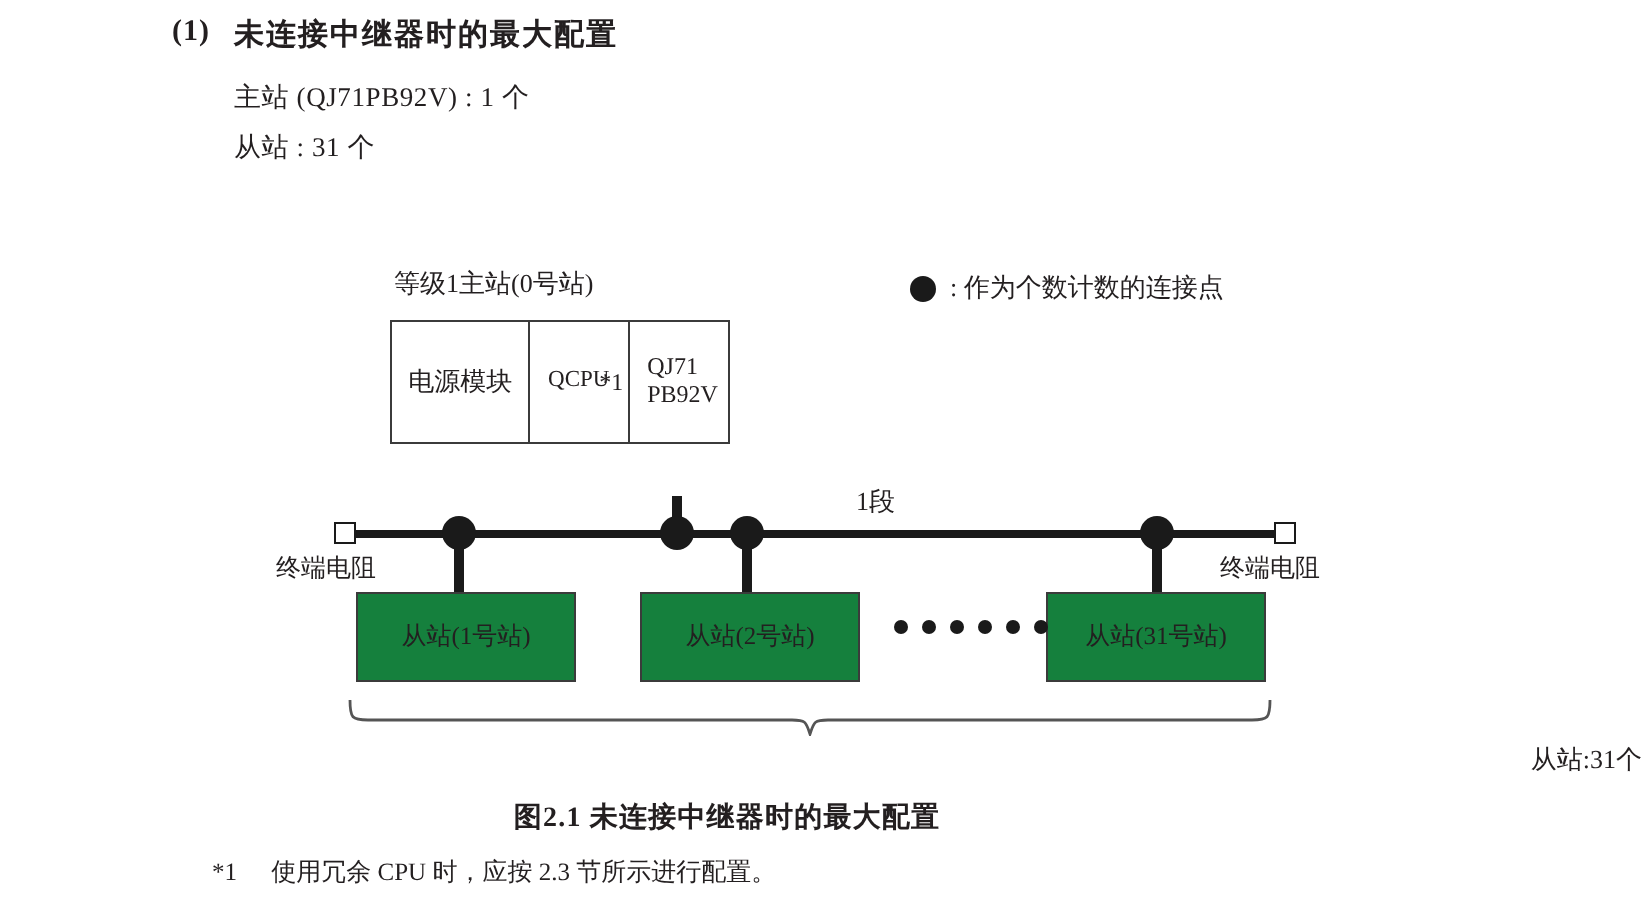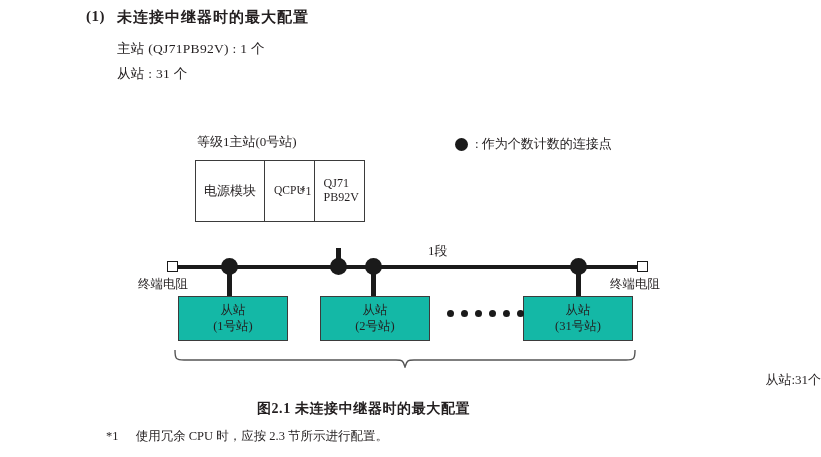--- a/index.html
+++ b/index.html
@@ -143,26 +143,26 @@
     font-size: 13px;
   }
 
   
   .slave-box {
     width: 110px; height: 45px;
     border: 1.3px solid #3b3b3b;
     box-sizing: border-box;
     top: 296px;
     display: flex;
-    flex-direction: column;
+    flex-direction: row;
     align-items: center;
     justify-content: center;
     font-size: 12.5px;
     line-height: 1.25;
-    background: #14b8a6;
+    background: #15803d;
   }
   #slave-box-1  { left: 178px; }
   #slave-box-2  { left: 320px; }
   #slave-box-31 { left: 523px; }
 
   #ellipsis {
     left: 447px; top: 310px;
     display: flex;
     gap: 7px;
   }

